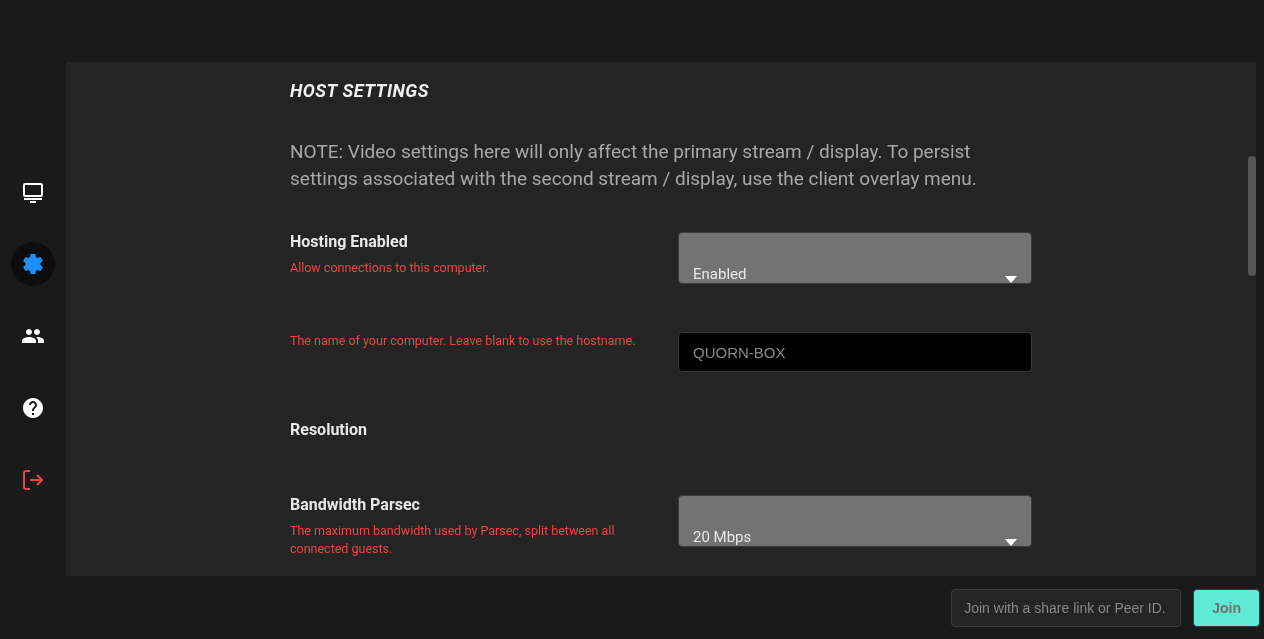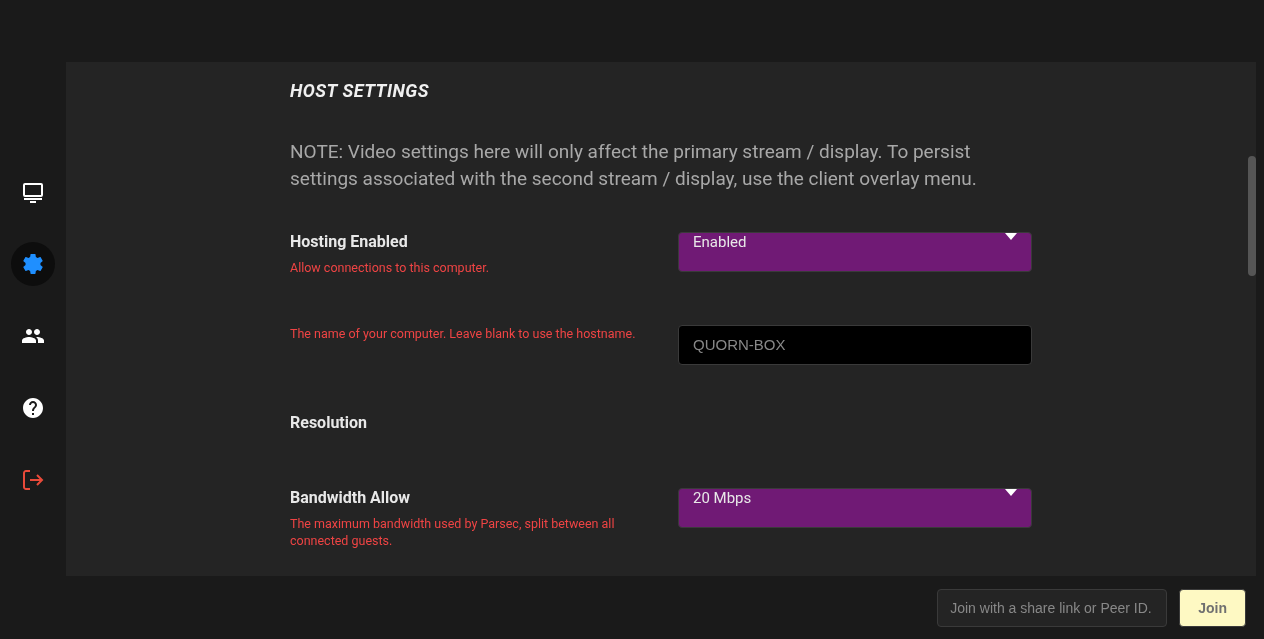--- a/index.html
+++ b/index.html
@@ -117,26 +117,26 @@
       line-height: 1.4;
     }
     
     .setting-control {
       width: 354px;
       flex-shrink: 0;
     }
     
     .select-box {
       width: 100%;
-      height: 40px;
-      background: #701a75;
-      border: 1px solid #3a3a3a;
-      border-radius: 4px;
-      display: flex;
-      align-items: flex-start;
+      height: 52px;
+      background: #737373;
+      border: 1px solid #3a3a3a;
+      border-radius: 4px;
+      display: flex;
+      align-items: flex-end;
       justify-content: space-between;
       padding: 0 14px;
       cursor: pointer;
       color: #e8e8e8;
       font-size: 15px;
     }
     
     .select-box .triangle {
       width: 0;
       height: 0;
@@ -164,21 +164,21 @@
     .bottom-bar {
       position: absolute;
       left: 66px;
       right: 0;
       bottom: 0;
       height: 63px;
       background: #1a1a1a;
       display: flex;
       align-items: center;
       justify-content: flex-end;
-      padding-right: 18px;
+      padding-right: 4px;
       gap: 12px;
     }
     
     .join-input {
       width: 230px;
       height: 38px;
       background: #242424;
       border: 1px solid #3a3a3a;
       border-radius: 4px;
       padding: 0 12px;
@@ -187,21 +187,21 @@
       outline: none;
     }
     
     .join-input::placeholder {
       color: #888;
     }
     
     .join-button {
       height: 38px;
       padding: 0 18px;
-      background: #fef9c3;
+      background: #5eead4;
       border: 1px solid #3a3a3a;
       border-radius: 4px;
       color: #707070;
       font-size: 14px;
       font-weight: 600;
       cursor: pointer;
     }
   </style>
 </head>
 <body>
@@ -266,21 +266,21 @@
     </div>
 
     <div class="setting-row">
       <div class="setting-label-block">
         <div class="setting-label">Resolution</div>
       </div>
     </div>
 
     <div class="setting-row">
       <div class="setting-label-block">
-        <div class="setting-label">Bandwidth Allow</div>
+        <div class="setting-label">Bandwidth Parsec</div>
         <div class="setting-desc">The maximum bandwidth used by Parsec, split between all connected guests.</div>
       </div>
       <div class="setting-control">
         <div class="select-box">
           <span>20 Mbps</span>
           <span class="triangle"></span>
         </div>
       </div>
     </div>
 

